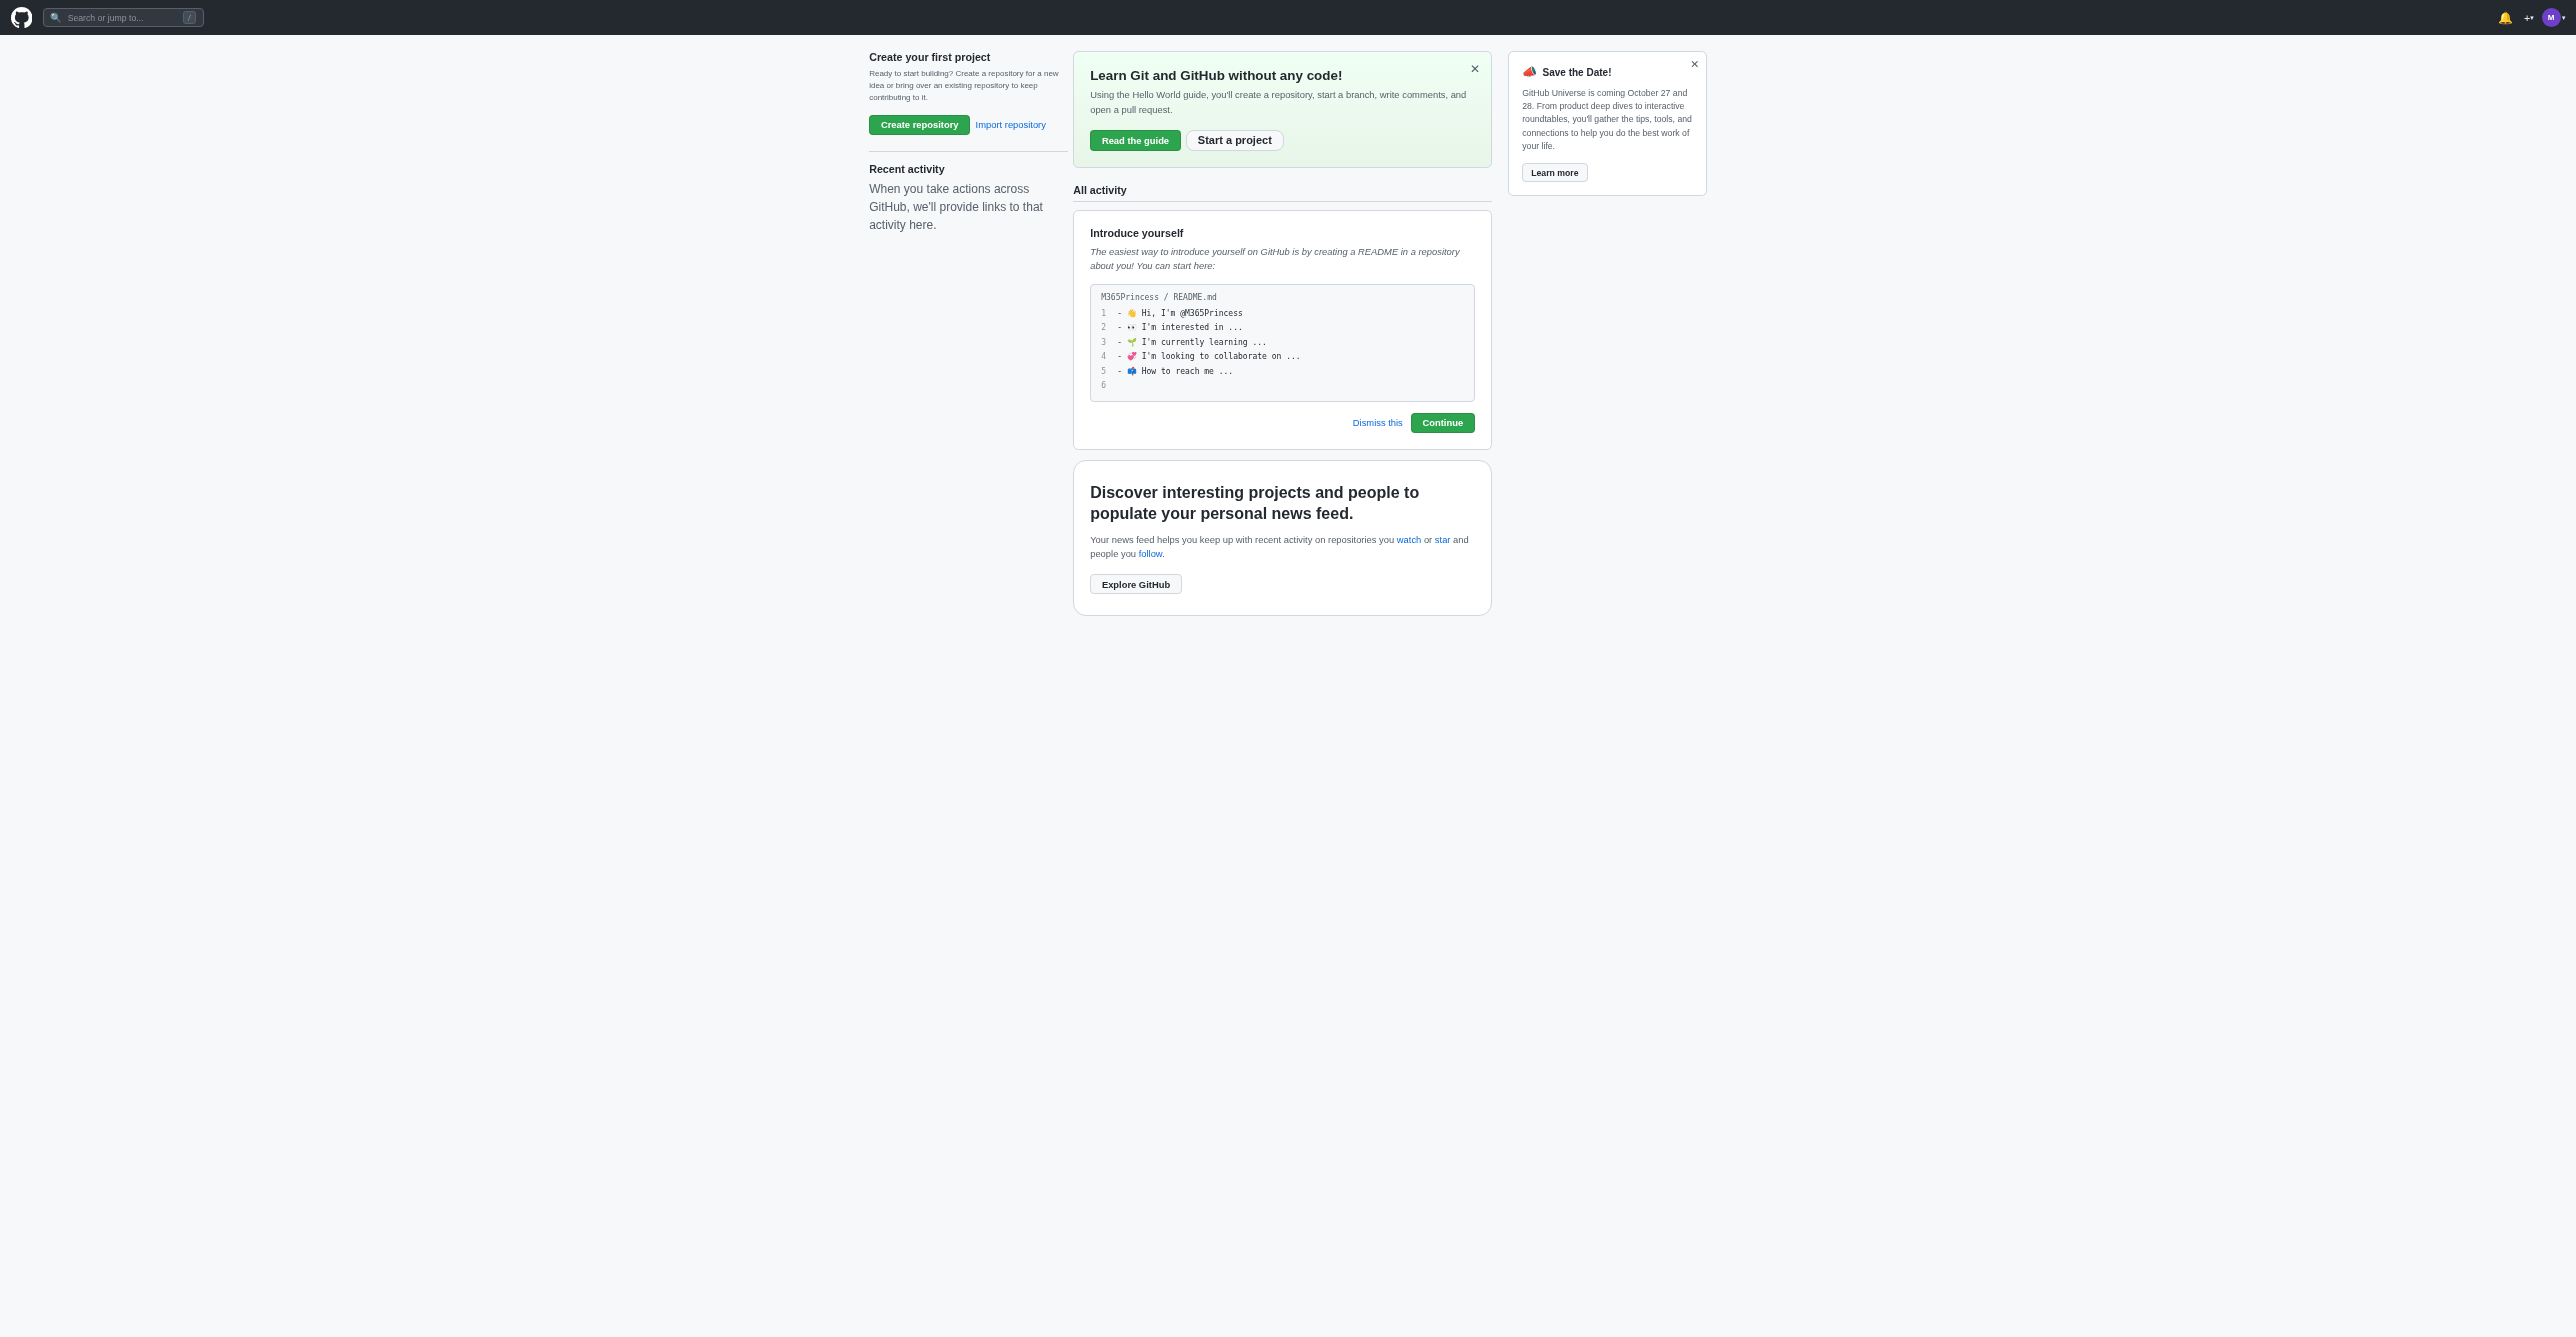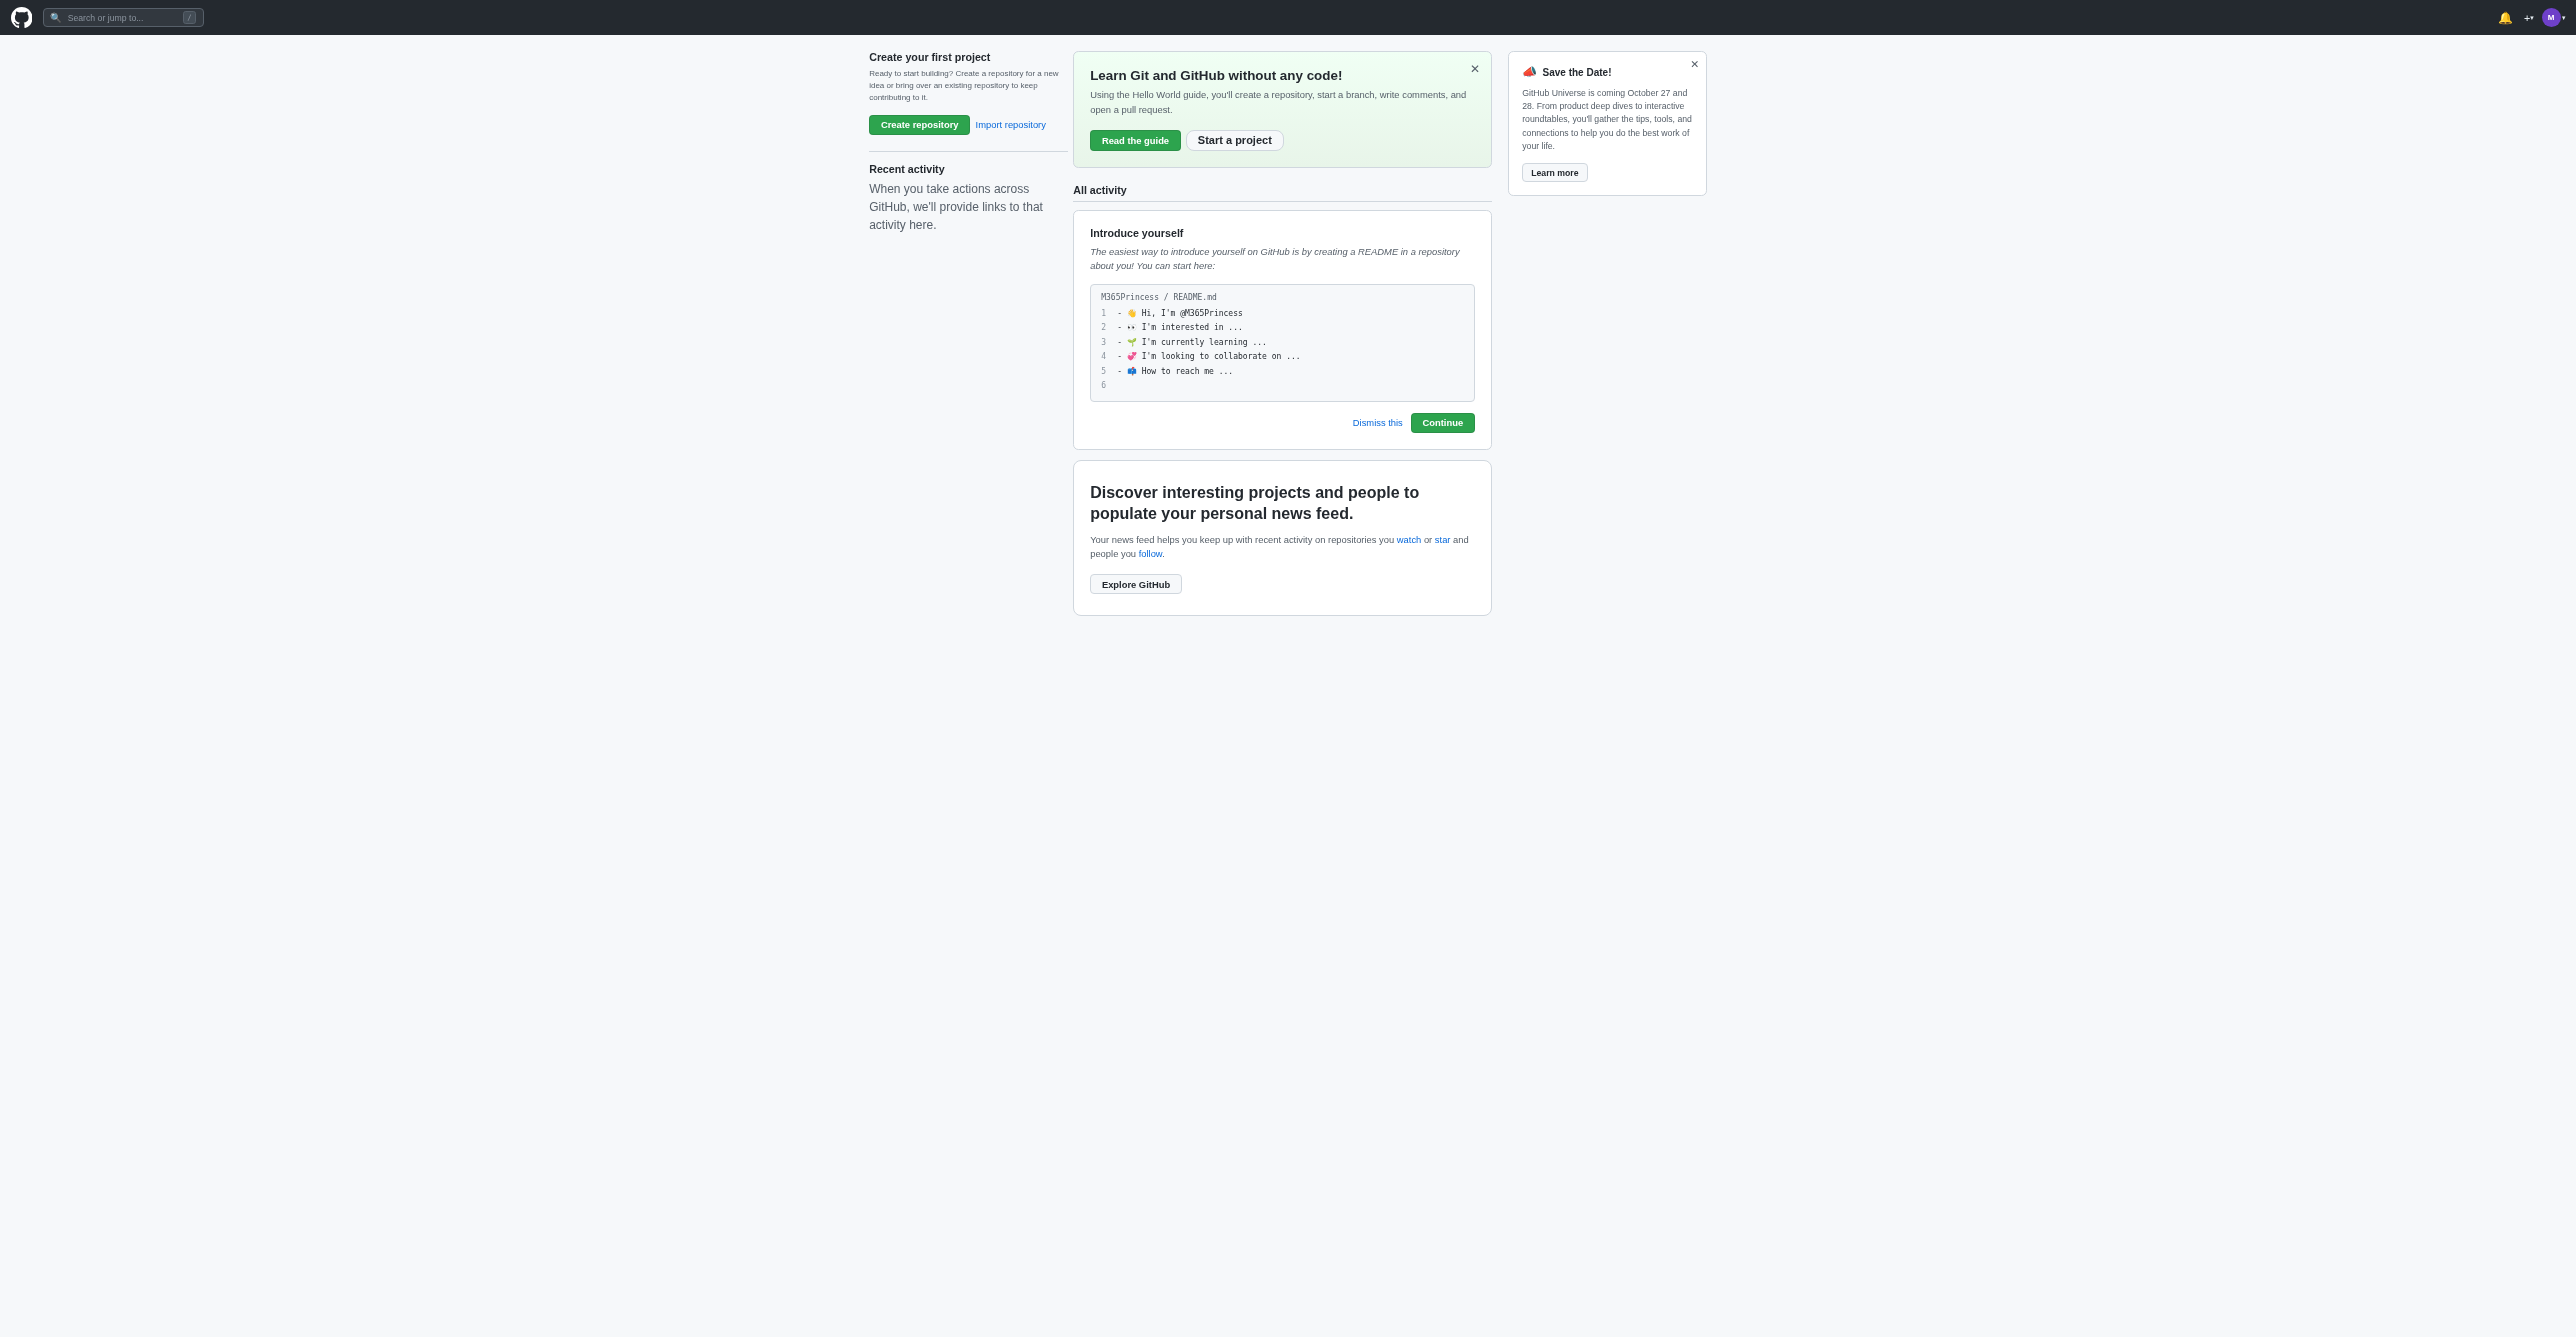--- a/index.html
+++ b/index.html
@@ -314,21 +314,21 @@
       padding: 3.4px 10.7px;
       font-size: 9.4px;
       font-weight: 600;
       cursor: pointer;
     }
 
     
     .discover-card {
       background: #fff;
       border: 0.7px solid #d0d7de;
-      border-radius: 8px;
+      border-radius: 13px;
       padding: 21.5px 16px;
     }
     .discover-title {
       font-size: 16px;
       font-weight: 600;
       color: #24292f;
       margin-bottom: 8px;
       line-height: 1.3;
     }
     .discover-desc {

